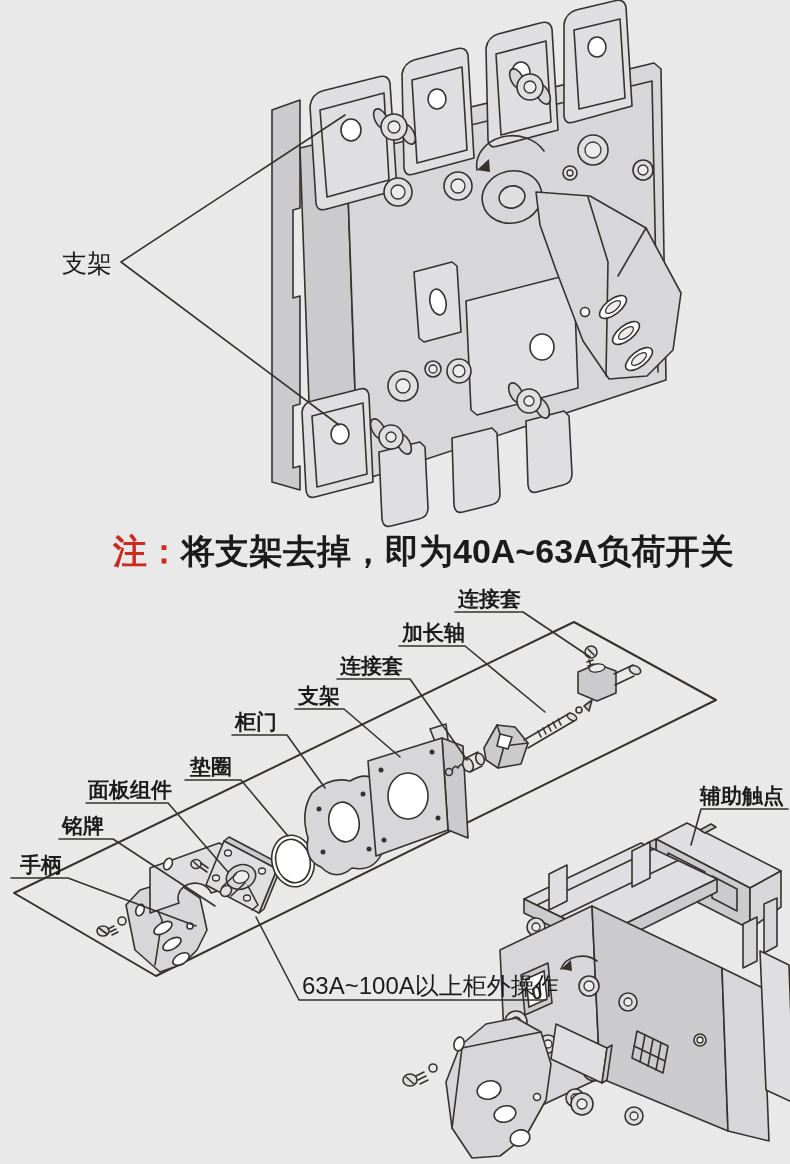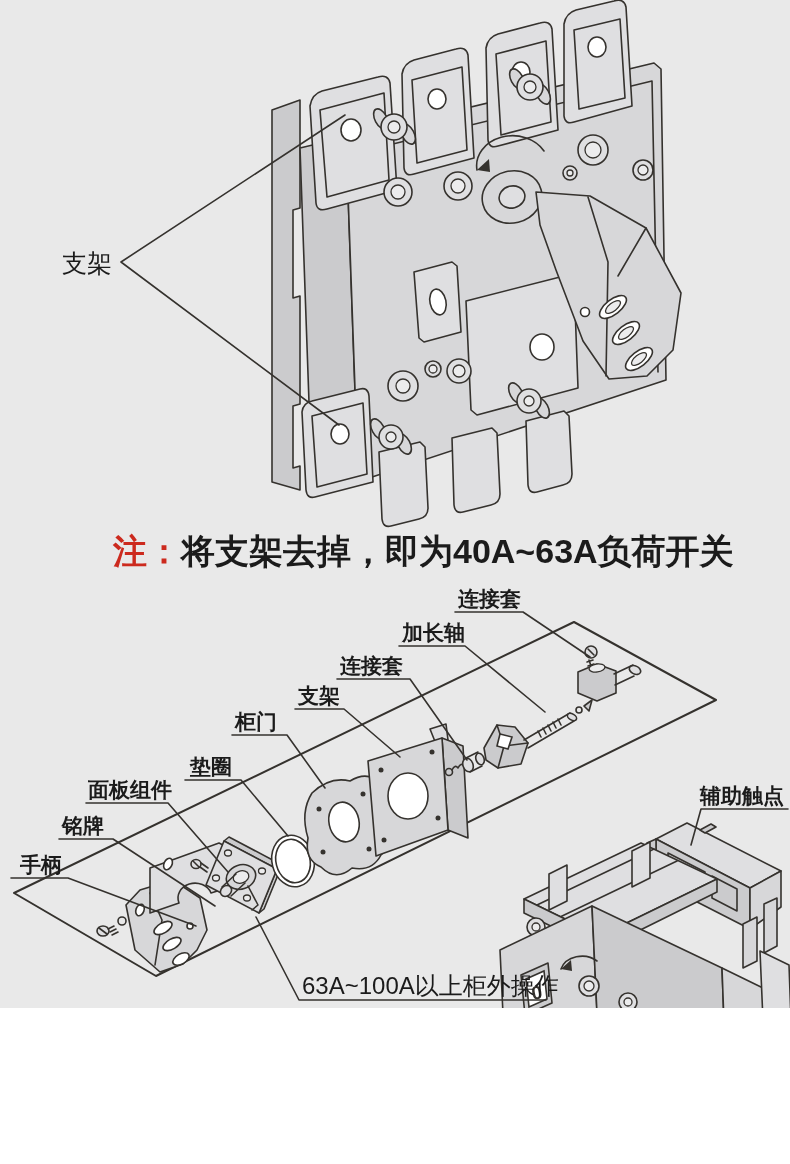--- a/index.html
+++ b/index.html
@@ -1,16 +1,16 @@
 <!DOCTYPE html>
 <html><head>
 <meta charset="utf-8">
 <style>
   html,body{margin:0;padding:0;}
-  .canvas{width:790px;height:1008px;background:#eab308;position:relative;overflow:hidden;
+  .canvas{width:790px;height:1164px;background:#eab308;position:relative;overflow:hidden;
           font-family:"Liberation Sans",sans-serif;}
   svg{display:block;}
   svg *{vector-effect:none;}
   .ln{fill:none;stroke:#35322e;stroke-width:1.6;stroke-linejoin:round;stroke-linecap:round;}
   .f1{fill:#d7d7d9;stroke:#35322e;stroke-width:1.6;stroke-linejoin:round;}
   .f2{fill:#cbcbcd;stroke:#35322e;stroke-width:1.6;stroke-linejoin:round;}
   .f3{fill:#dfdfe1;stroke:#35322e;stroke-width:1.6;stroke-linejoin:round;}
   .fl{fill:#ececed;stroke:#35322e;stroke-width:1.3;}
   .fw{fill:#ffffff;stroke:#35322e;stroke-width:1.6;}
   .fd{fill:#35322e;stroke:none;}

